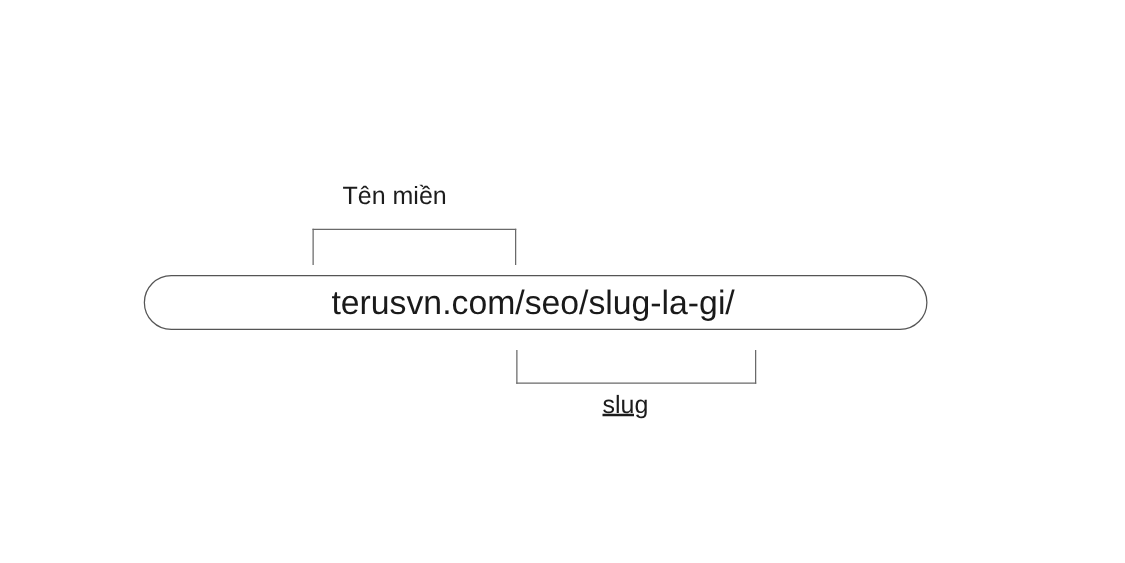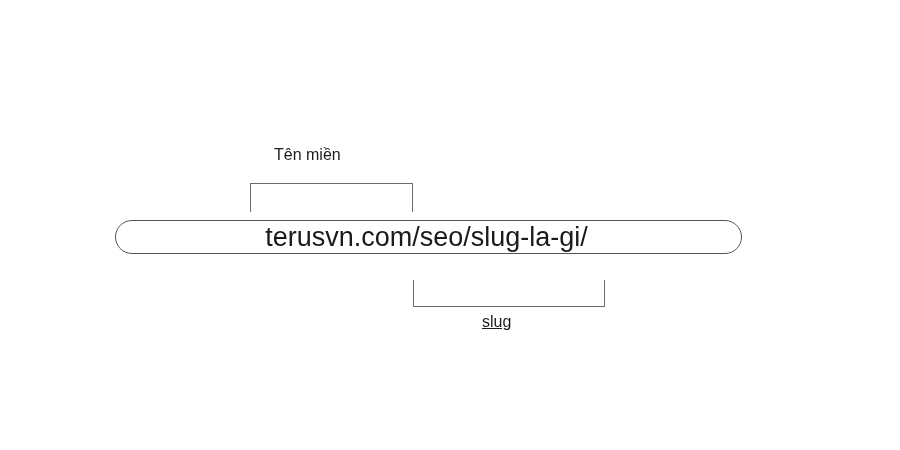--- a/index.html
+++ b/index.html
@@ -1,24 +1,24 @@
 <!DOCTYPE html>
 <html><head>
 <meta charset="utf-8">
 <style>
   html, body { margin:0; padding:0; }
   body { width:900px; height:450px; background:#ffffff; position:relative; overflow:hidden;
          font-family: "Liberation Sans", "DejaVu Sans", sans-serif; color:#1a1a1a; }
-  .label { position:absolute; font-size:16px; color:#1c1c1c; white-space:nowrap; }
+  .label { position:absolute; font-size:20px; color:#1c1c1c; white-space:nowrap; }
   #top-label { left:274px; top:146px; }
   #bottom-label { left:482px; top:313px;text-decoration:underline; }
   .bracket { position:absolute; border:1.5px solid #6a6a6a; }
   #bracket-top { left:250px; top:183px; width:161px; height:28px; border-bottom:none; }
   #bracket-bottom { left:413px; top:280px; width:190px; height:26px; border-top:none; }
-  #url-bar { position:absolute; left:115px; top:220px; width:627px; height:34px;
+  #url-bar { position:absolute; left:115px; top:220px; width:627px; height:44px;
              border:1.5px solid #555; border-radius:25px; box-sizing:border-box;
              display:flex; align-items:center; justify-content:center; }
   #url-text { font-size:27px; color:#1a1a1a; position:relative; left:-2px; }
 </style>
 </head>
 <body>
 
 <div id="top-label" class="label">Tên miền</div>
 <div id="bracket-top" class="bracket"></div>
 

